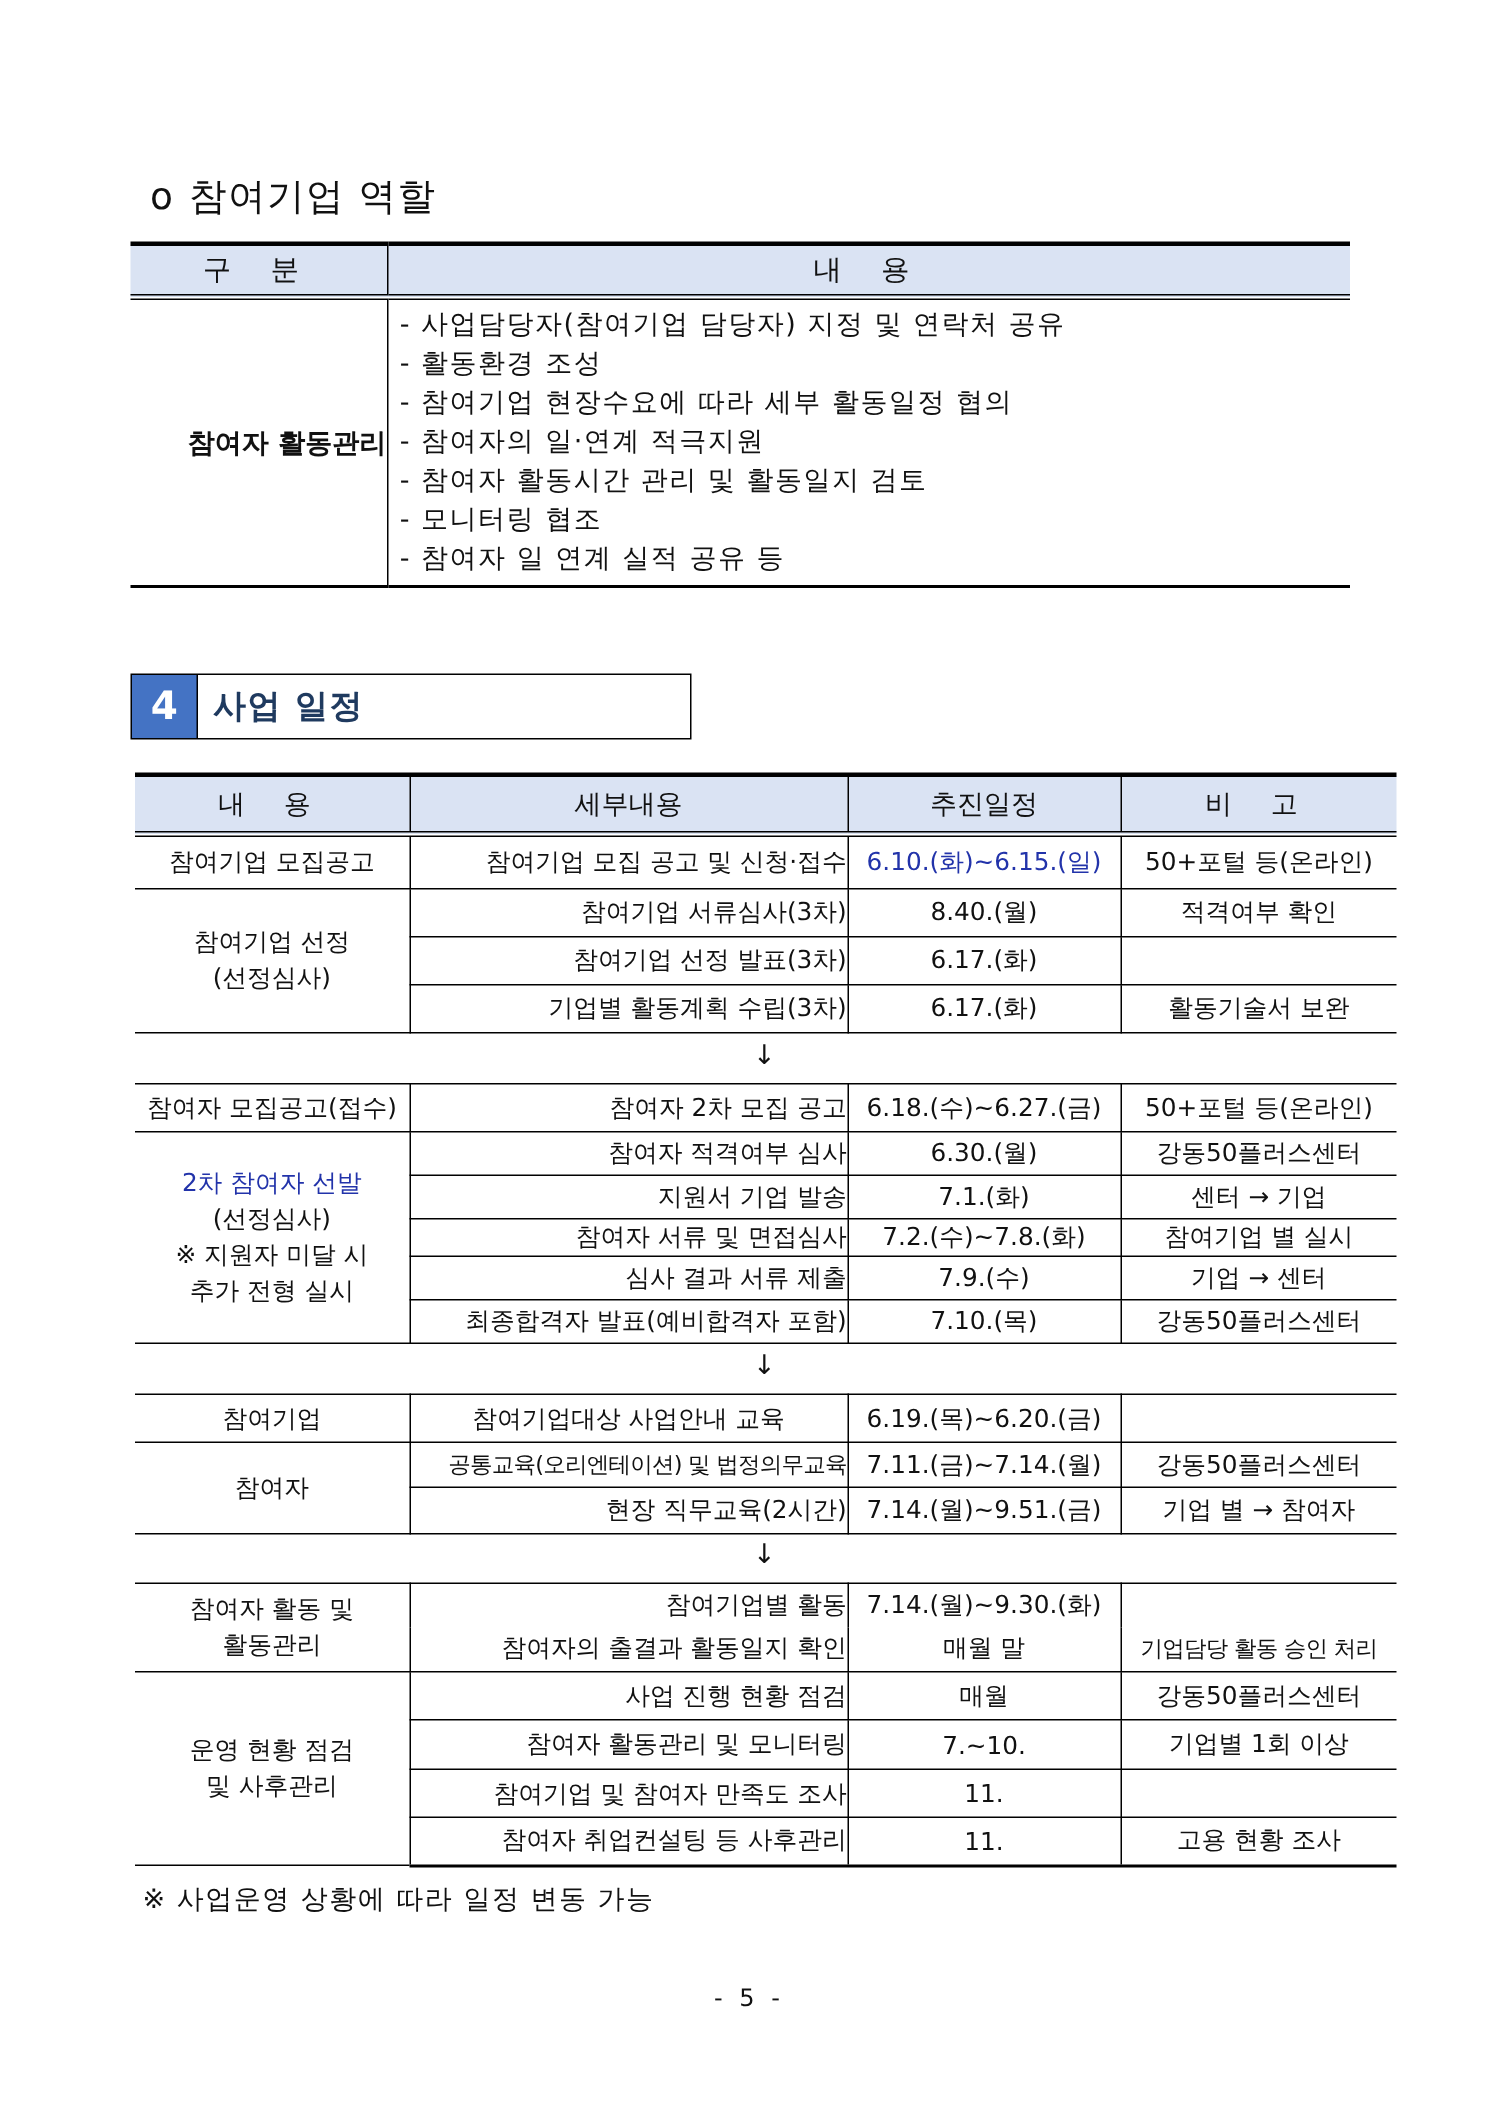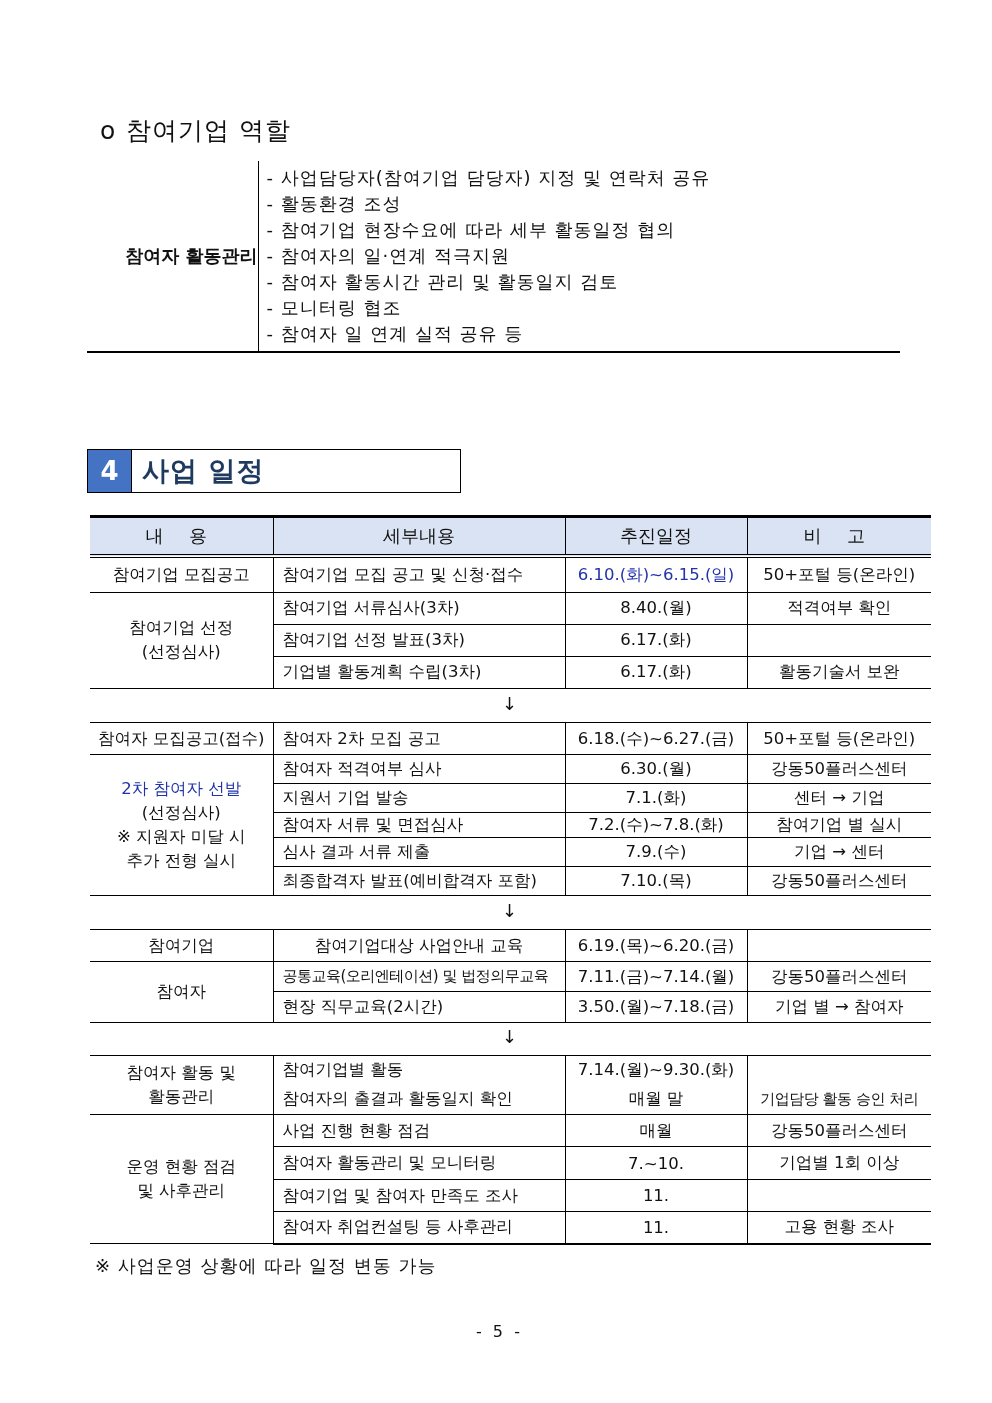--- a/index.html
+++ b/index.html
@@ -15,27 +15,27 @@
   .role { left: 87px; top: 161px; width: 813px; }
   .role th { background: #dae3f3; height: 32px; font-size: 19px; letter-spacing: 10px; border-top: 3px solid #000; border-bottom: 3px double #000; border-bottom-width: 4px; }
   .role th + th { border-left: 1px solid #000; }
   .role td { border-bottom: 2px solid #000; }
   .role .cat { font-weight: bold; font-size: 18px; text-align: right; border-right: 1px solid #000; }
   .role .items { padding: 4px 0 4px 8px; font-size: 18px; line-height: 26px; letter-spacing: 1px; }
 
   
   .sec4 { position: absolute; left: 87px; top: 449px; width: 374px; height: 44px; border: 1px solid #000; box-sizing: border-box; display: flex; }
   .sec4 .num { width: 43px; background: #4473c4; color: #fff; font-weight: bold; font-size: 26px; display: flex; align-items: center; justify-content: center; border-right: 1px solid #000; }
-  .sec4 .txt { padding-left: 10px; font-weight: bold; font-size: 27px; color: #1f3a5f; display: flex; align-items: center; letter-spacing: 1px; }
+  .sec4 .txt { padding-left: 10px; font-weight: bold; font-size: 22px; color: #1f3a5f; display: flex; align-items: center; letter-spacing: 1px; }
 
   
   .sched { left: 90px; width: 841px; }
   .sched td { border: 1px solid #000; border-left: none; border-right: none; font-size: 16.5px; text-align: center; white-space: nowrap; }
   .sched td.c1 { border-right: 1px solid #000; }
-  .sched td.c2 { border-right: 1px solid #000; text-align: left; padding-left: 9px; }
+  .sched td.c2 { border-right: 1px solid #000; text-align: right; padding-left: 9px; }
   .sched td.c3 { border-right: 1px solid #000; }
   .sched .hdr td { background: #dae3f3; font-size: 18px; height: 36px; border-top: 3px solid #000; border-bottom: 4px double #000; }
   .sched .bold { font-weight: bold; }
   .sched .blue { color: #2233aa; }
   .sched .last td { border-bottom: 2px solid #000; }
   .sched td.c2.center { text-align: center; padding-left: 0; }
   .sched td.c1 .line { display: block; line-height: 24px; }
   .small { font-size: 15px !important; letter-spacing: -0.5px; }
 
   .arrow { position: absolute; left: 502px; font-size: 18px; }
@@ -48,20 +48,24 @@
 <div class="sec-title">
   <span class="bullet">o</span><span>참여기업 역할</span>
 </div>
 
 <table class="role">
   <colgroup>
       <col style="width:171px">
       <col>
     </colgroup>
   <tbody>
+      <tr>
+    <th>구 분</th>
+    <th>내 용</th>
+  </tr>
   <tr>
     <td class="cat">참여자 활동관리</td>
     <td class="items">
       <div>- 사업담당자(참여기업 담당자) 지정 및 연락처 공유</div>
       <div>- 활동환경 조성</div>
       <div>- 참여기업 현장수요에 따라 세부 활동일정 협의</div>
       <div>- 참여자의 일·연계 적극지원</div>
       <div>- 참여자 활동시간 관리 및 활동일지 검토</div>
       <div>- 모니터링 협조</div>
       <div>- 참여자 일 연계 실적 공유 등</div>
@@ -184,21 +188,21 @@
     <td></td>
   </tr>
   <tr style="height:30px">
     <td class="c1" rowspan="2">참여자</td>
     <td class="c2 small">공통교육(오리엔테이션) 및 법정의무교육</td>
     <td class="c3">7.11.(금)~7.14.(월)</td>
     <td>강동50플러스센터</td>
   </tr>
   <tr style="height:31px" class="bold">
     <td class="c2">현장 직무교육(2시간)</td>
-    <td class="c3">3.50.(월)~7.18.(금)</td>
+    <td class="c3">7.14.(월)~9.51.(금)</td>
     <td>기업 별 → 참여자</td>
   </tr>
 </tbody>
   </table>
 
 <div class="arrow" style="top:1026px">↓</div>
 
 <table class="sched" style="top:1055px">
   <colgroup>
       <col style="width:183px">

